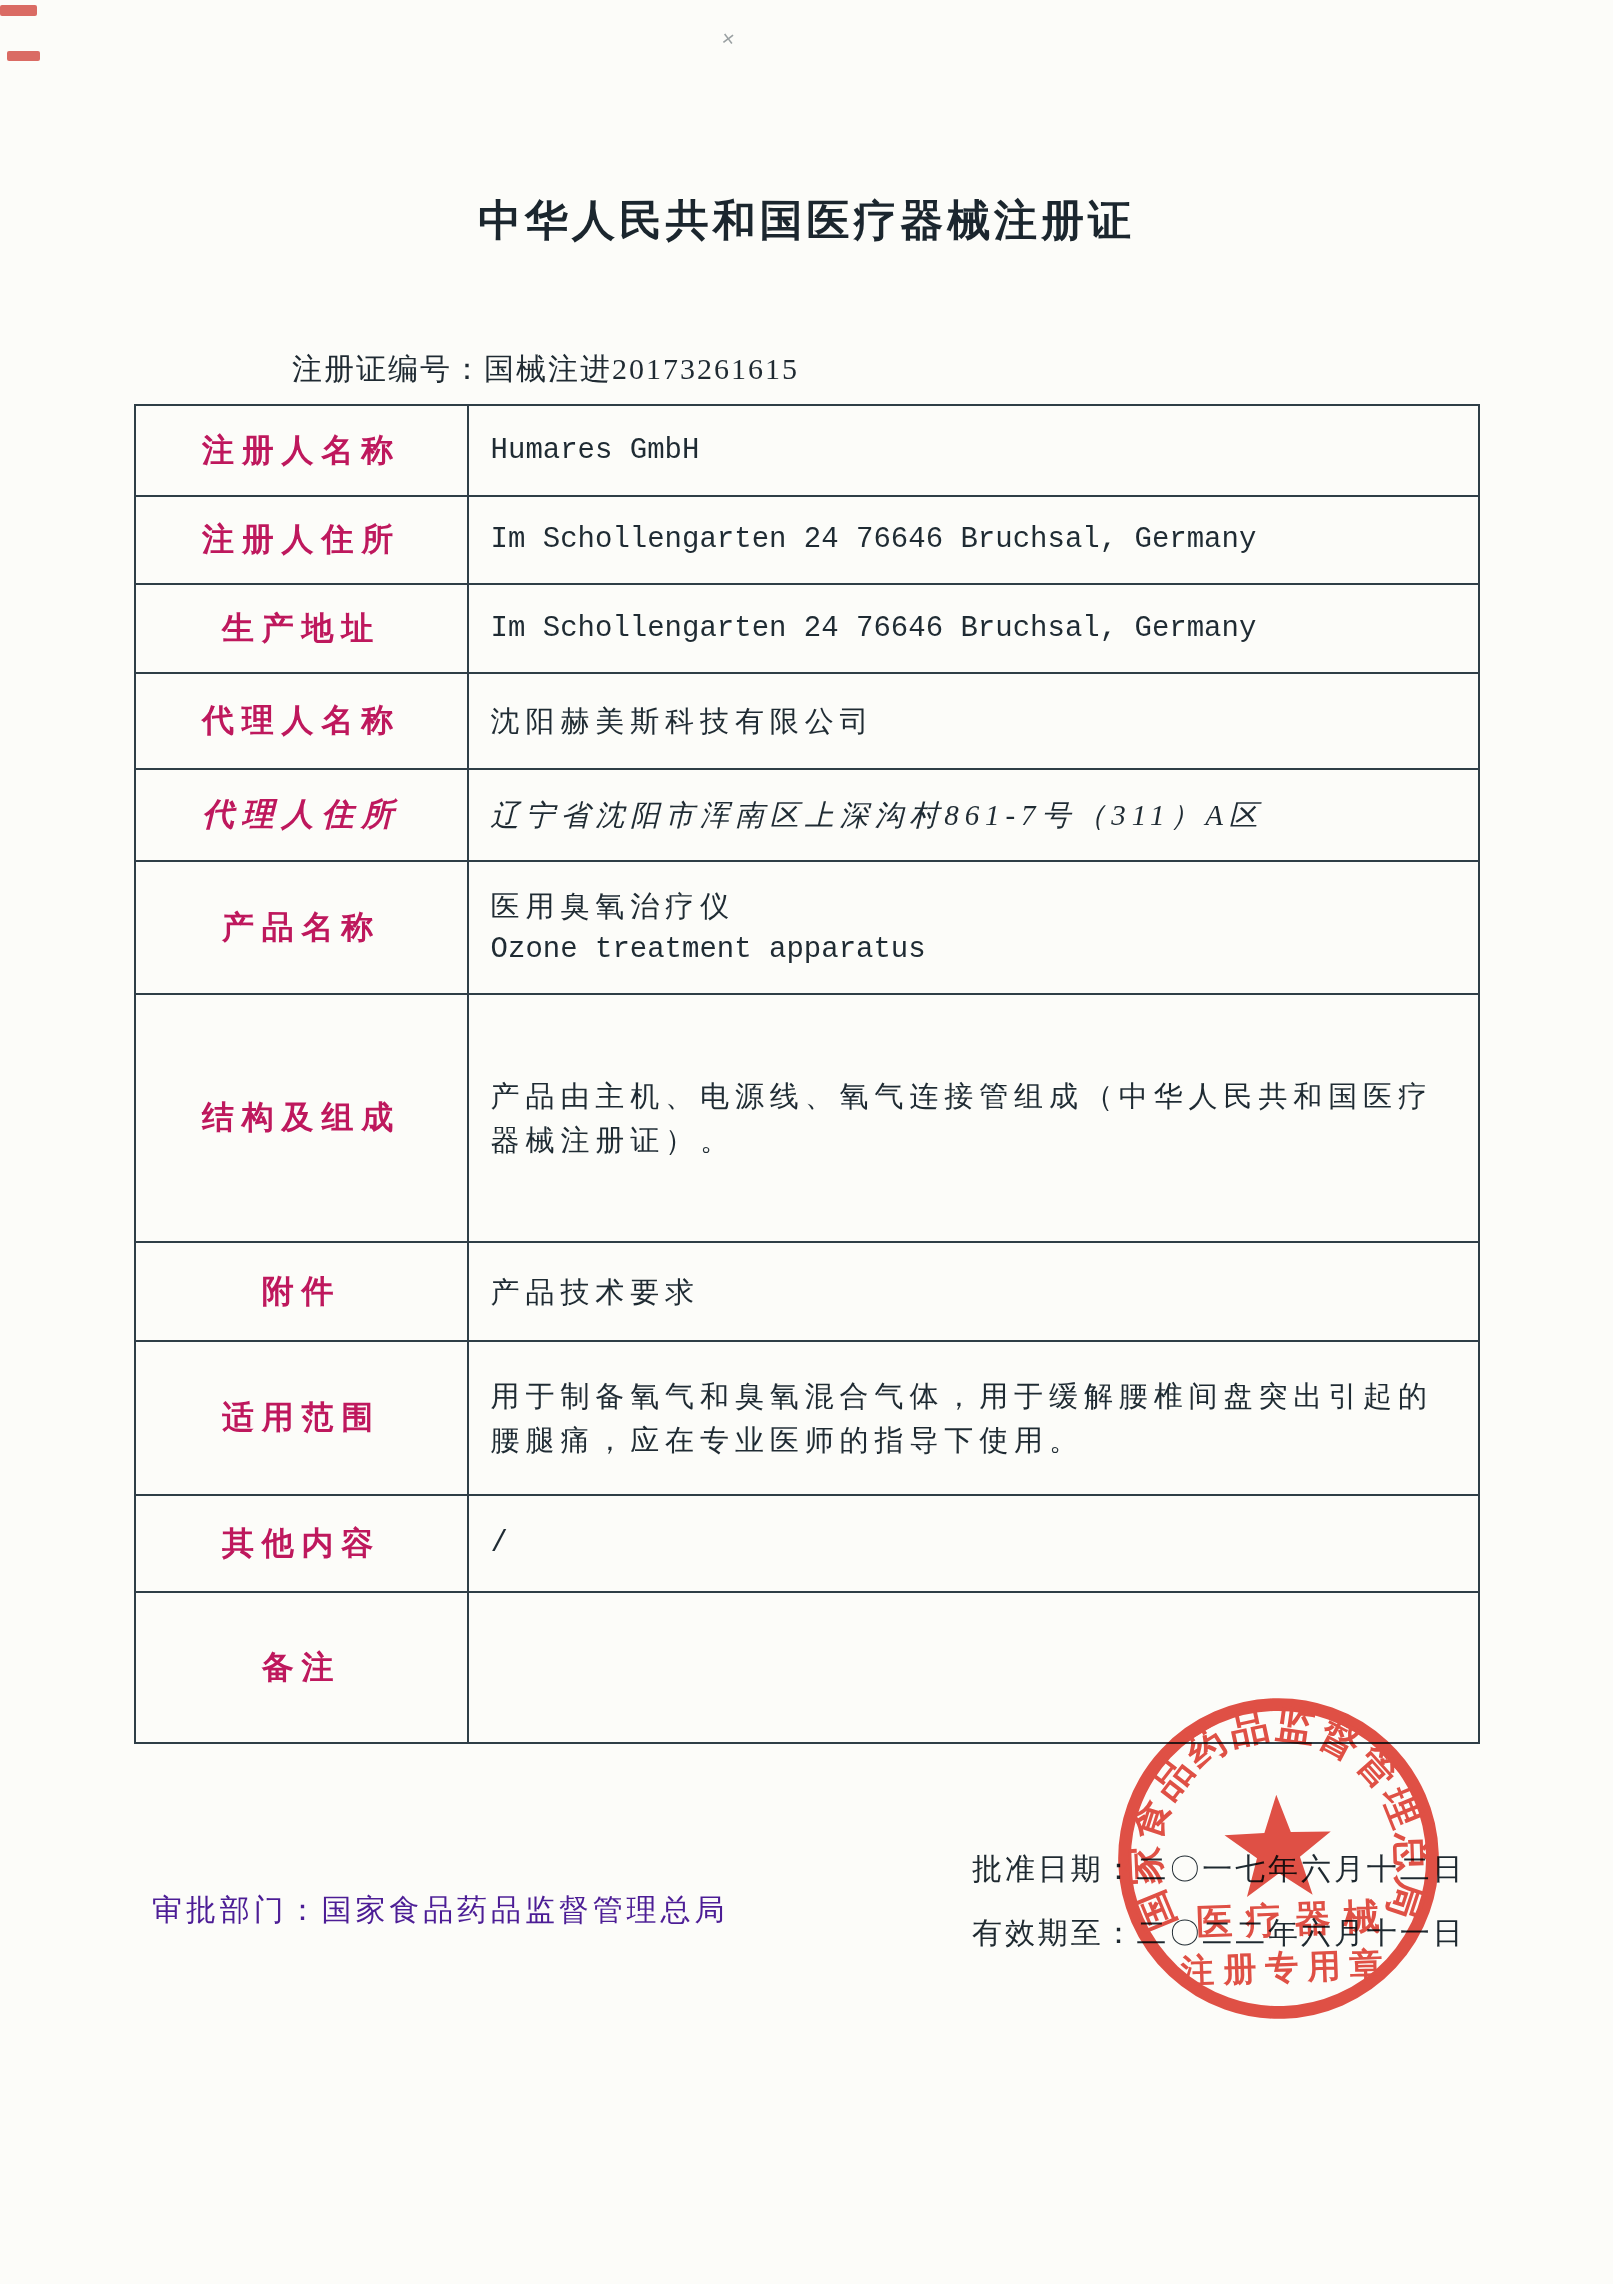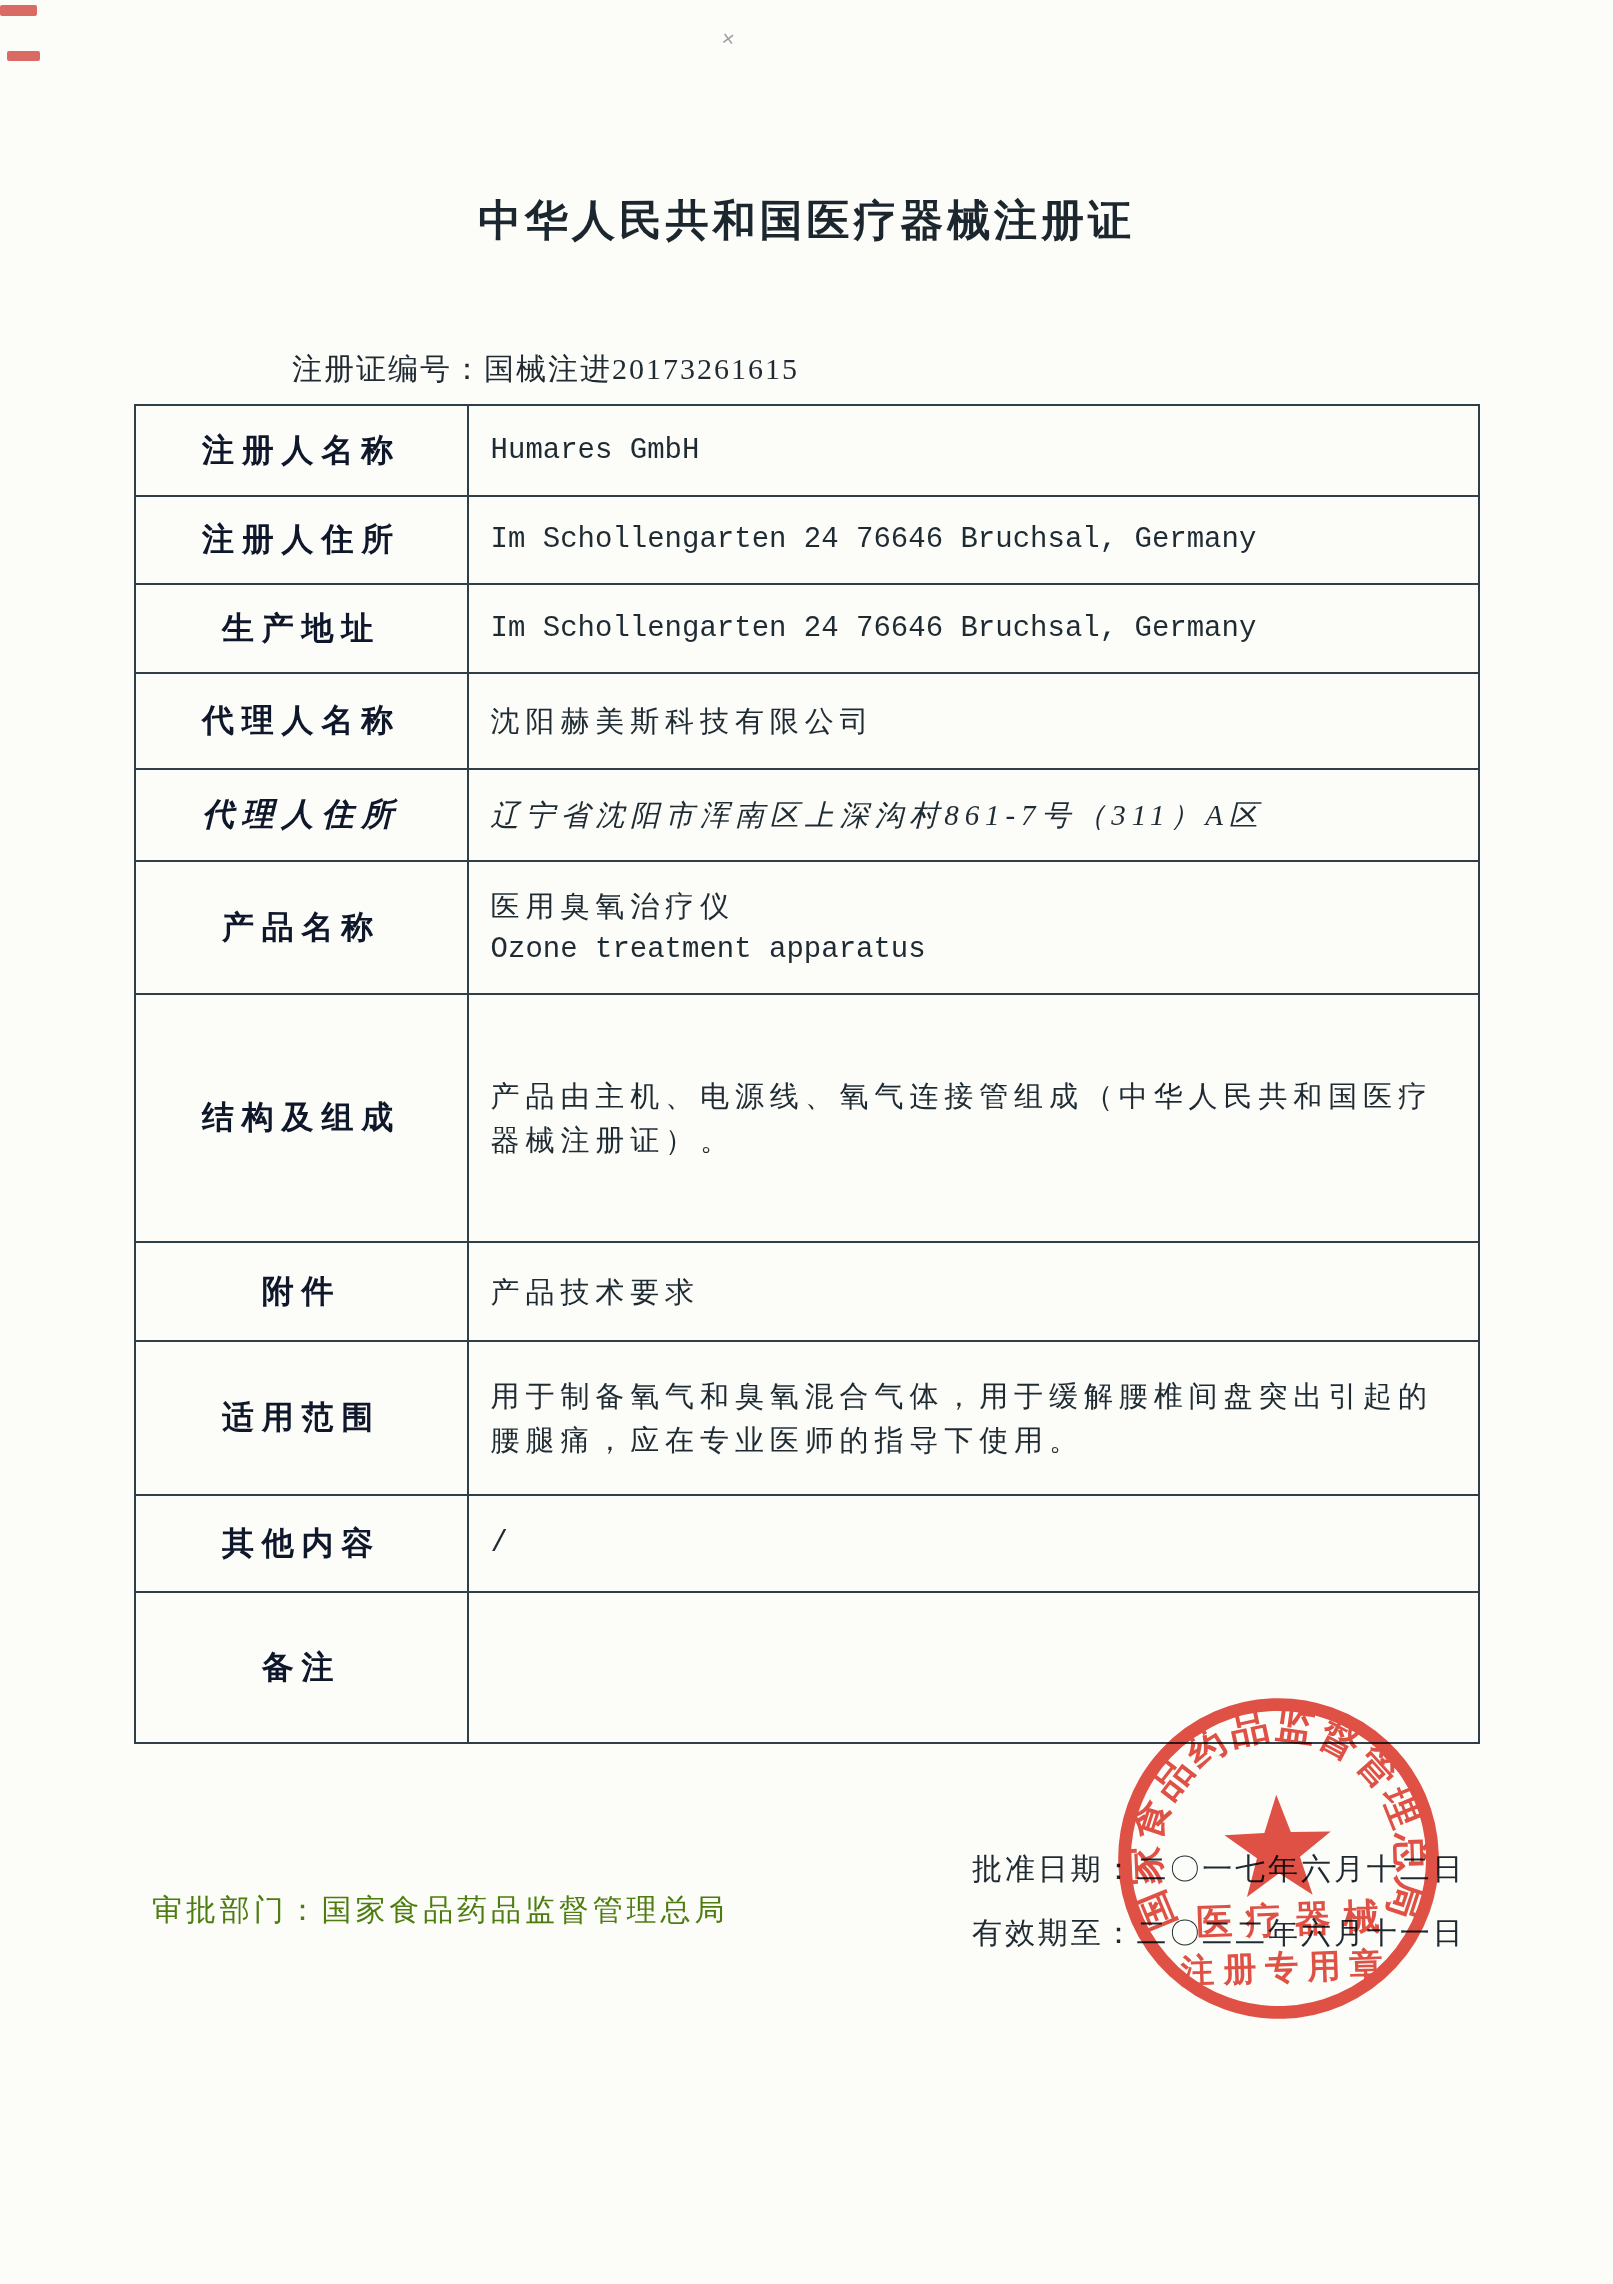--- a/index.html
+++ b/index.html
@@ -40,39 +40,39 @@
     border:2.9px solid #2f3e47;
     vertical-align:middle;
     overflow:hidden;
   }
   td.cell-label {
     width:329px;
     text-align:center;
     font-weight:bold;
     font-size:32px;
     letter-spacing:7.8px;
-    color:#0f172a;
+    color:#be185d;
   }
   td.cell-value {
     padding:5.9px 25.5px 5.9px 21.6px;
     font-size:29px;
     letter-spacing:5.9px;
     line-height:43px;
     color:#1f2b33;
   }
   td.cell-value .latin {
     font-family:"Liberation Mono","DejaVu Sans Mono",monospace;
     letter-spacing:0px;
     font-size:29px;
   }
   .value-line { line-height:44px; }
 
   .footer-left {
     position:absolute; left:152px; top:1890px;
-    font-size:30px; letter-spacing:3.9px; color:#4d7c0f;
+    font-size:30px; letter-spacing:3.9px; color:#4c1d95;
   }
   .footer-right-1 { position:absolute; left:972px; top:1849px;
     font-size:30px; letter-spacing:2.9px; color:#1e2930; }
   .footer-right-2 { position:absolute; left:972px; top:1913px;
     font-size:30px; letter-spacing:2.9px; color:#1e2930; }
 
   .stamp {
     position:absolute; left:1102px; top:1682px;
     width:353px; height:353px;
     mix-blend-mode:multiply;

